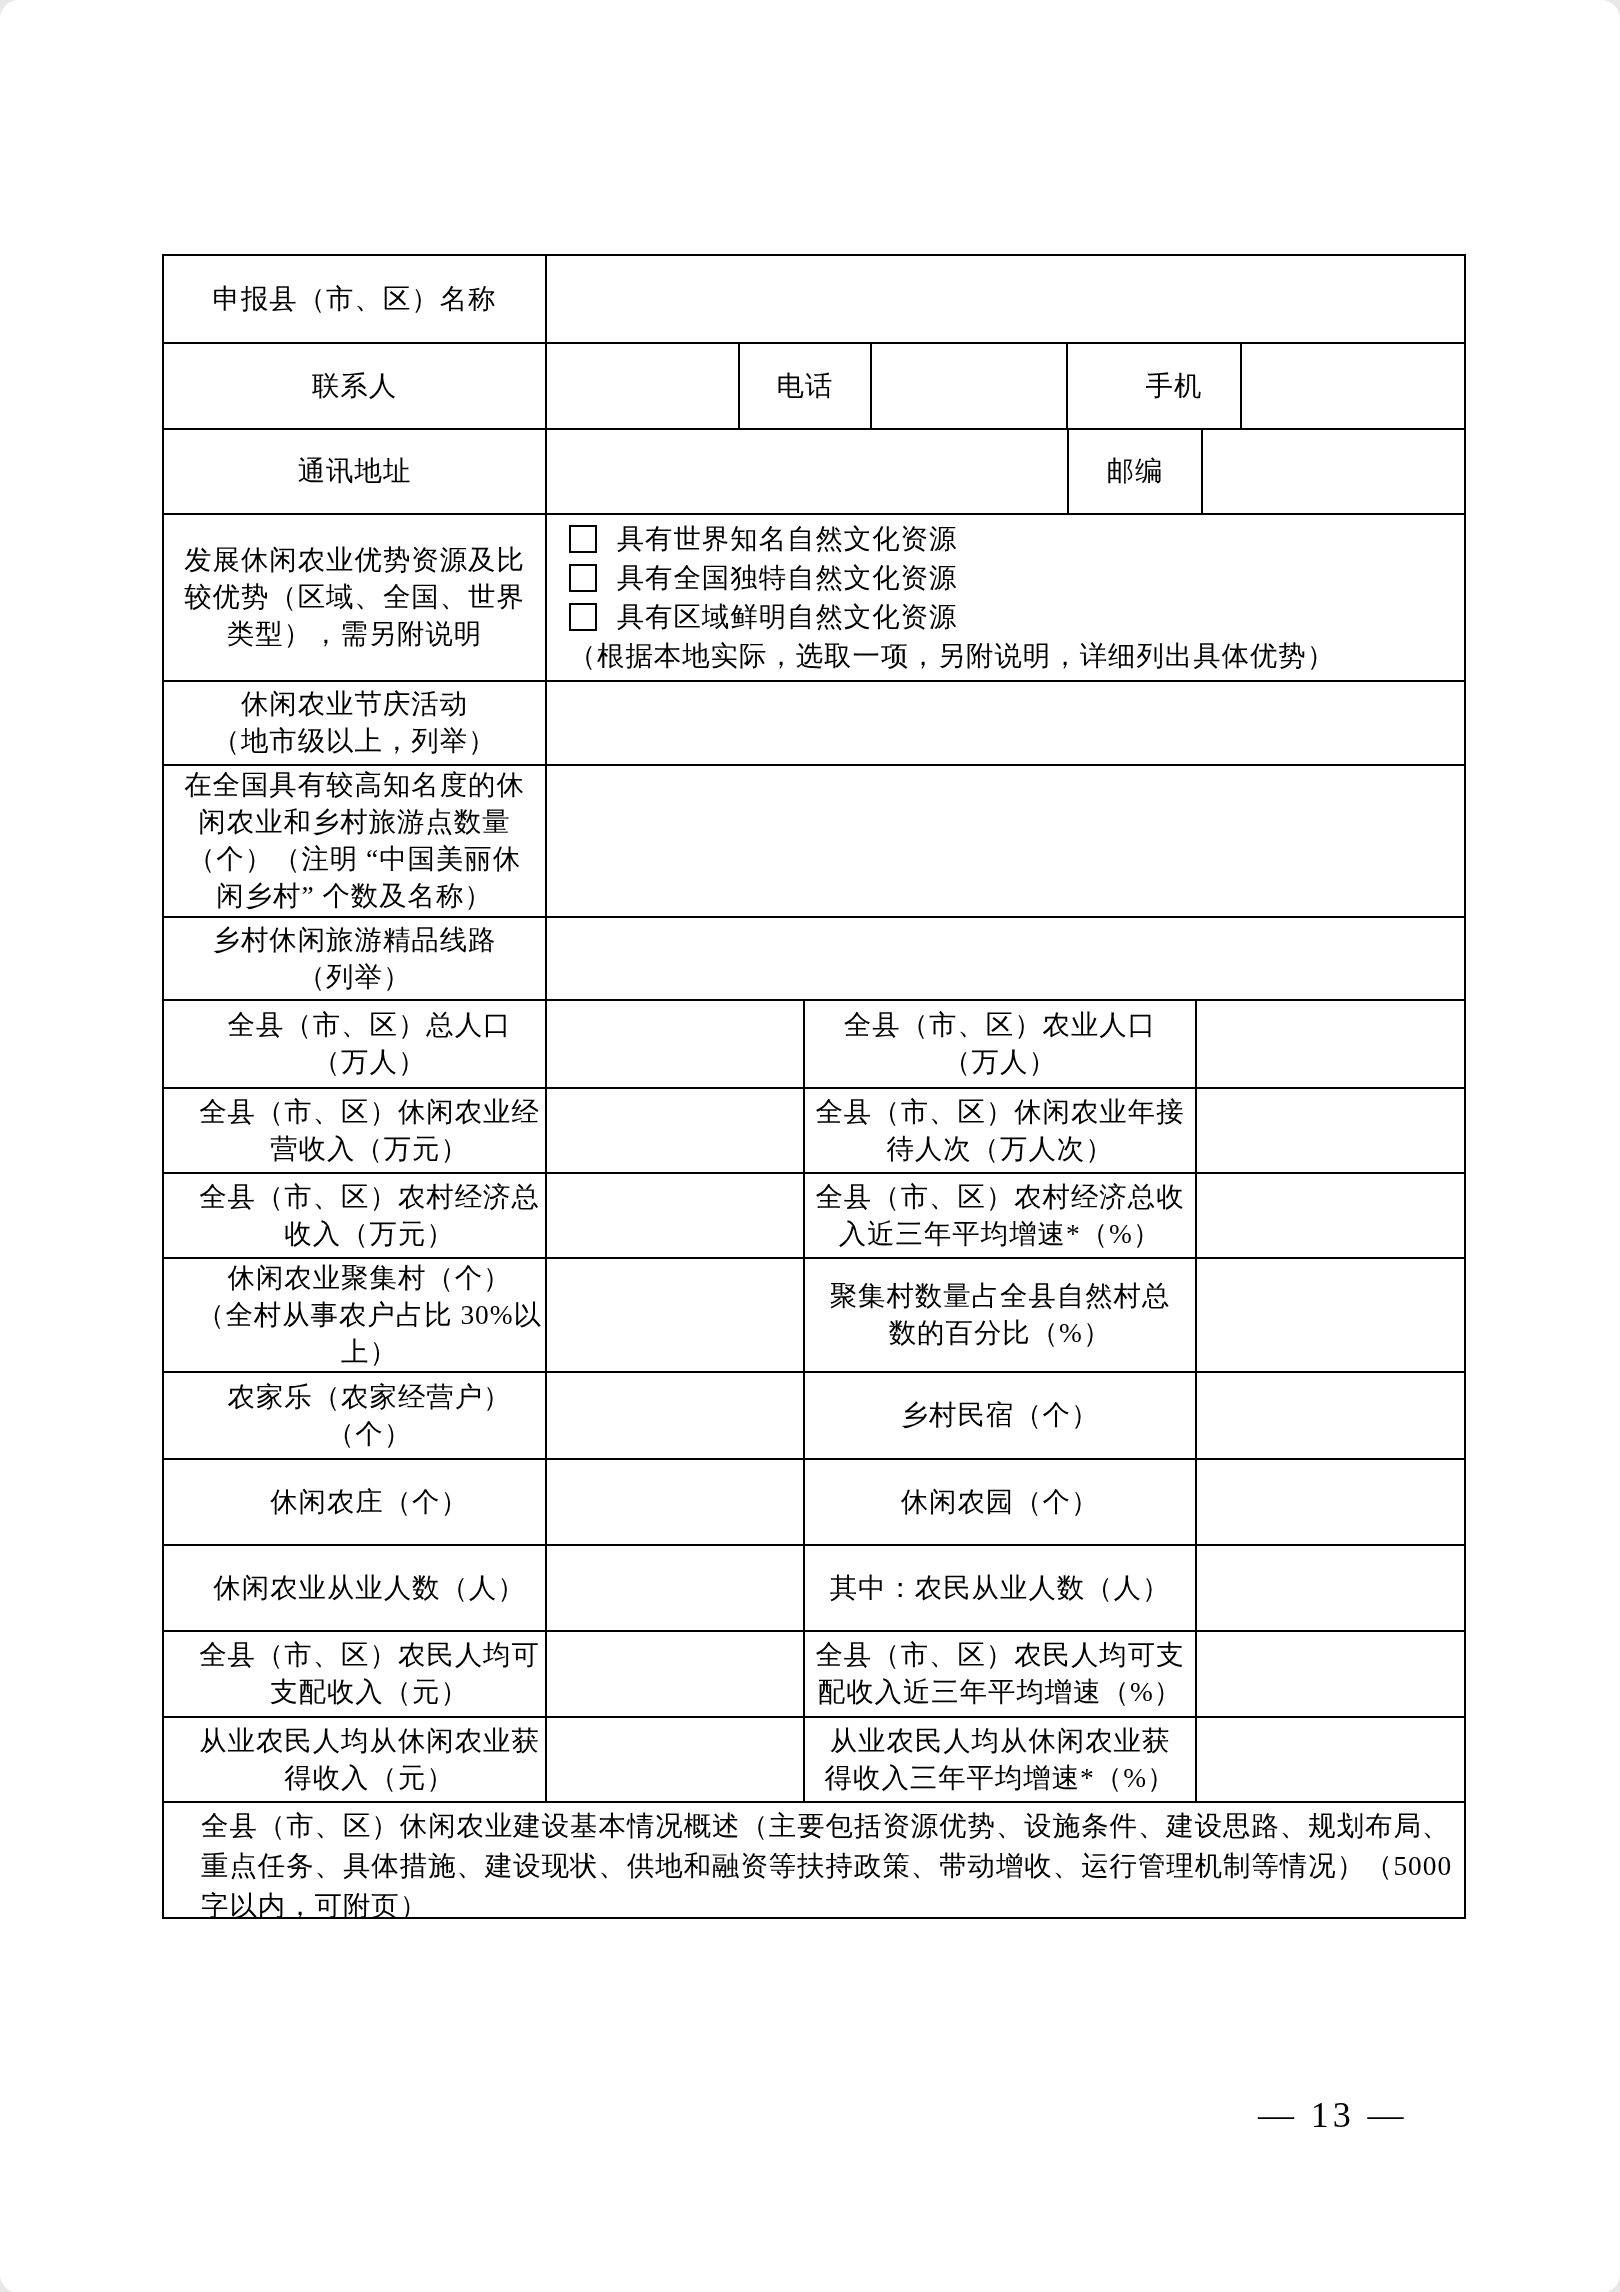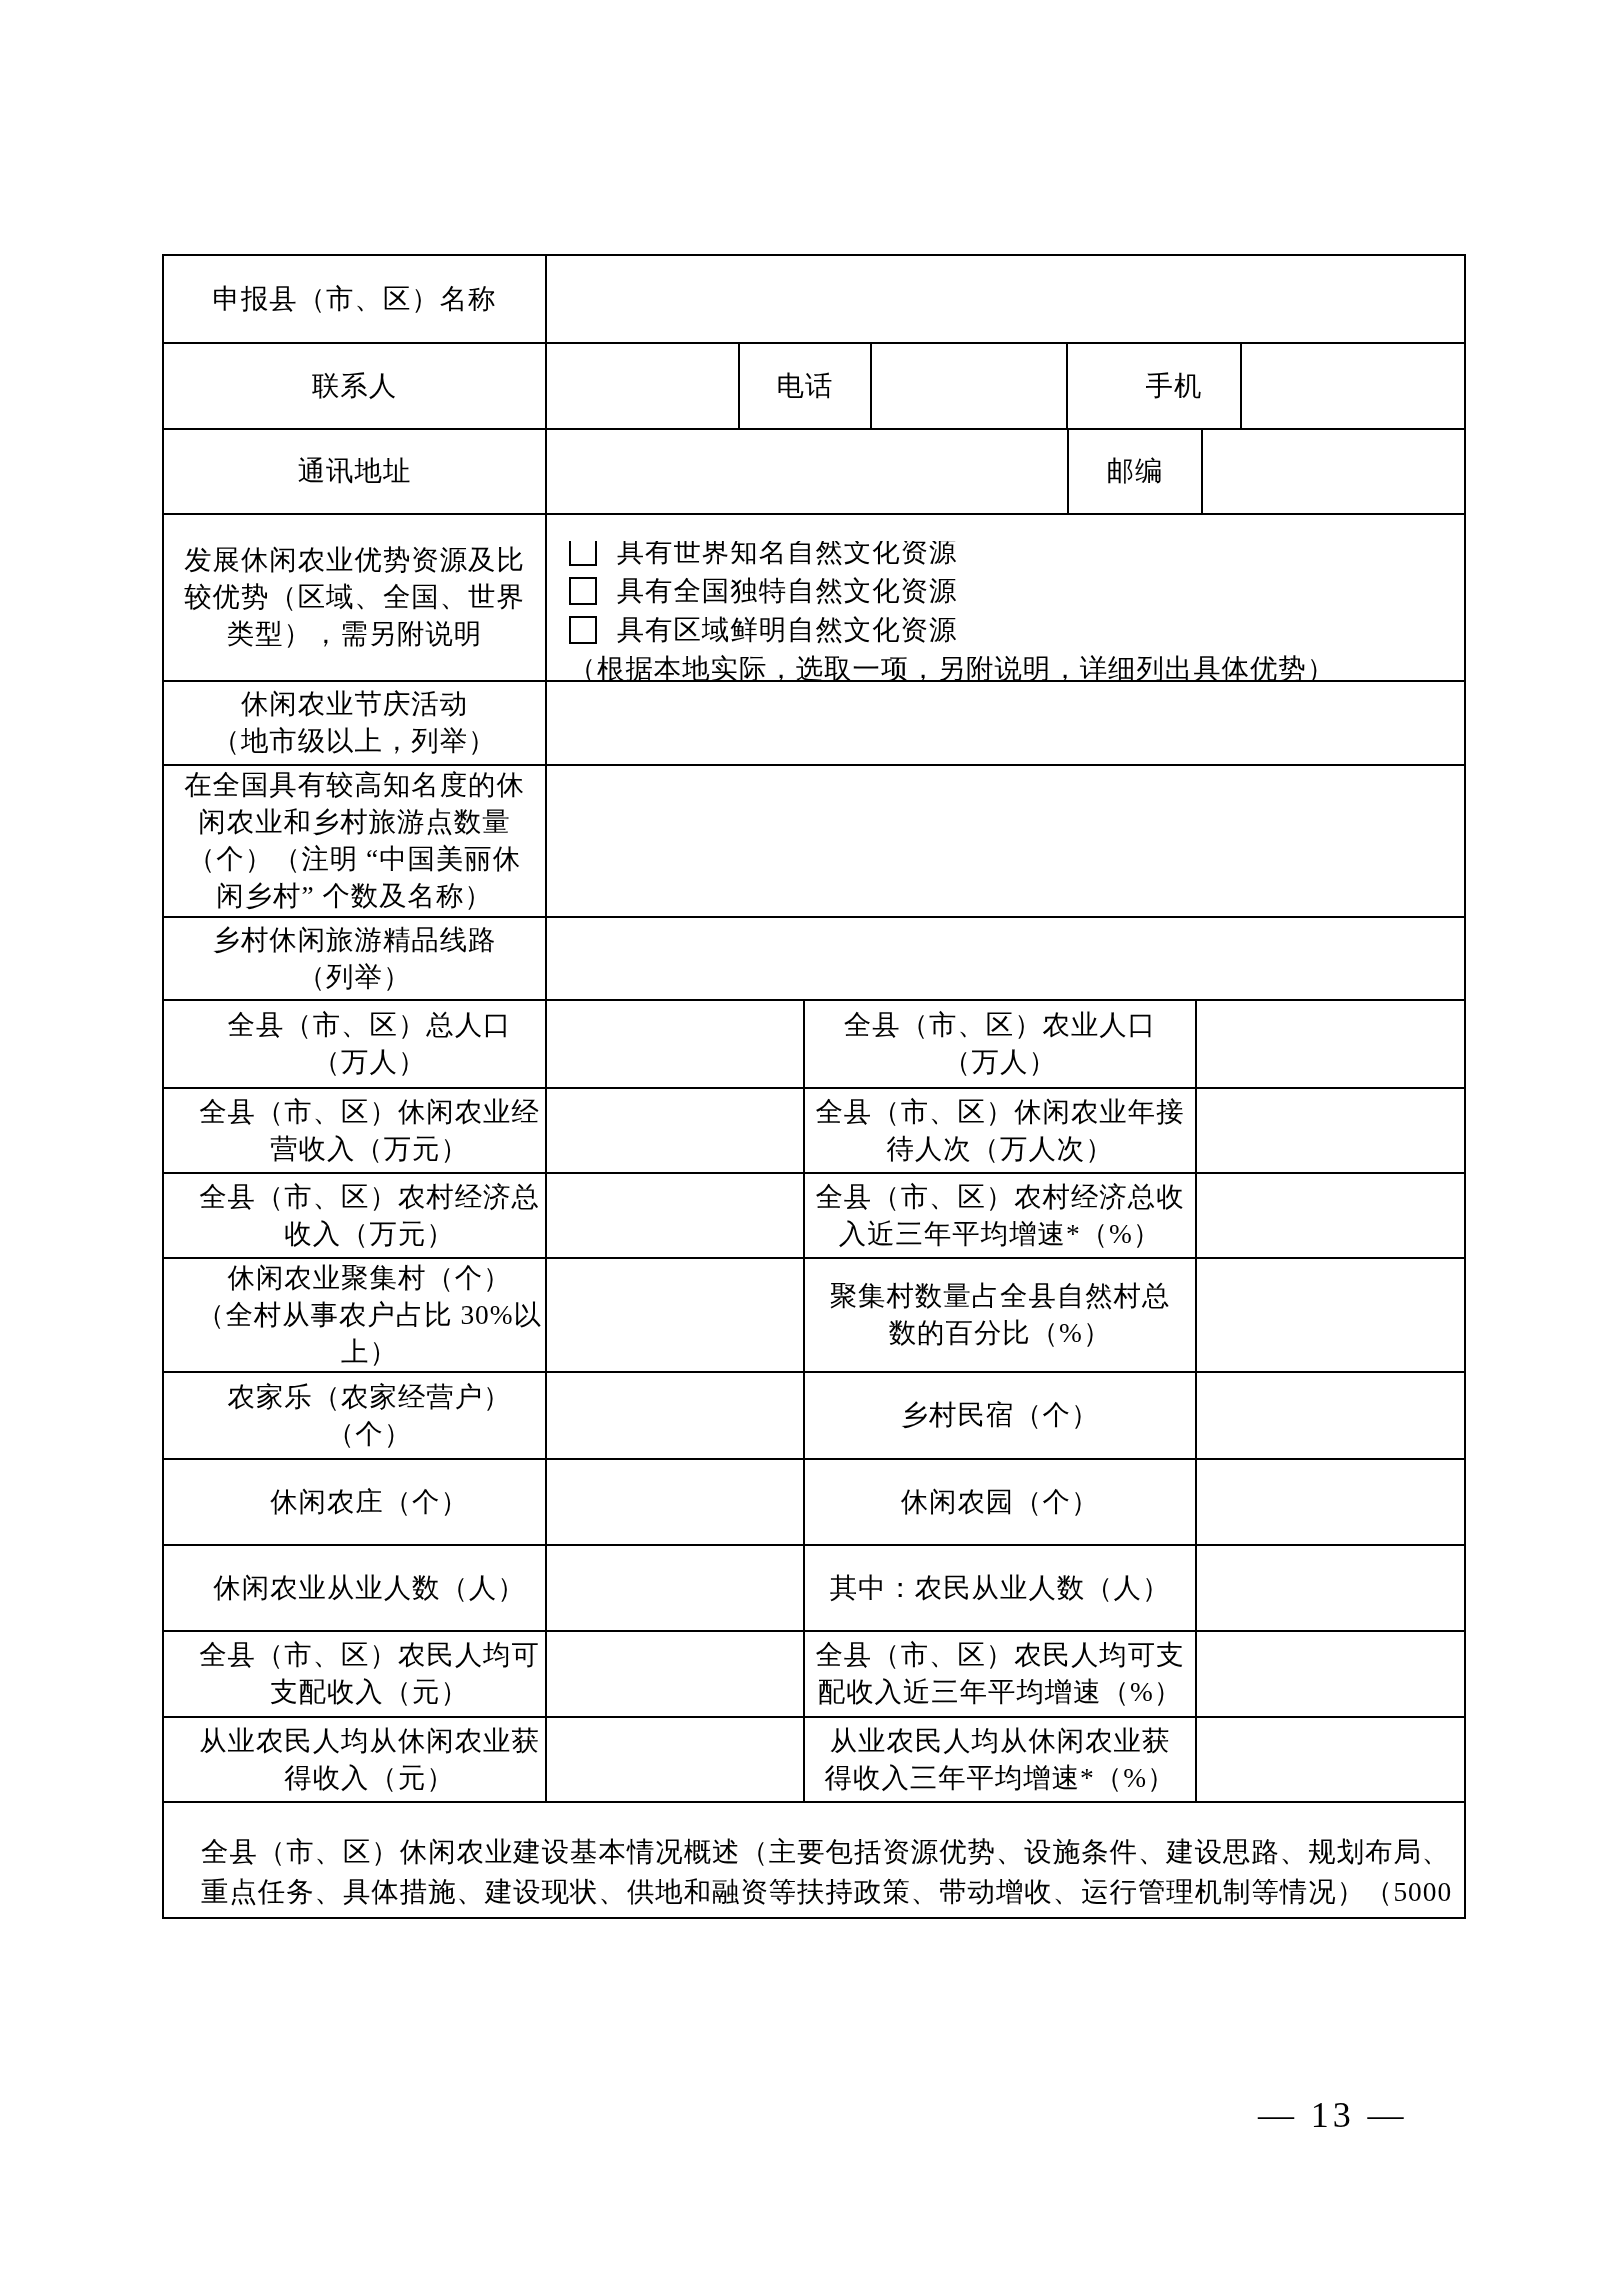--- a/index.html
+++ b/index.html
@@ -3,20 +3,21 @@
 <meta charset="utf-8">
 <style>
   html,body { margin:0; padding:0; background:#e8e8e8; }
   .page {
     position:relative;
     width:1620px; height:2293px;
     margin:0 auto;
     background:#ffffff;
     font-family:"Liberation Serif", serif;
     color:#000;
+    border-radius:19px;
   }
   .form-table {
     position:absolute;
     left:162px; top:254px;
     width:1304px;
     border:2.9px solid #000;
     box-sizing:border-box;
     display:flex;
     flex-direction:column;
     background:#fff;
@@ -35,21 +36,21 @@
     align-items:center;
     justify-content:center;
     text-align:center;
     font-size:27.4px;
     line-height:37px;
     overflow:hidden;
     flex:none;
   }
   .cell:last-child { border-right:none; }
   .cell .txt { white-space:pre-line; letter-spacing:1px; }
-  .grow { flex:1 1 auto;margin-top:26px; }
+  .grow { flex:1 1 auto; }
   
   .w-label  { width:383px; }
   .w-v3a    { width:193px; }
   .w-phone  { width:132px; }
   .w-v3b    { width:196px; }
   .w-mobile { width:134px;margin-left:40px; }
   .w-v4     { width:522px; }
   .w-zip    { width:134px; }
   .w-l1     { width:383px;padding-left:30px; }
   .w-val1   { width:258px; }

